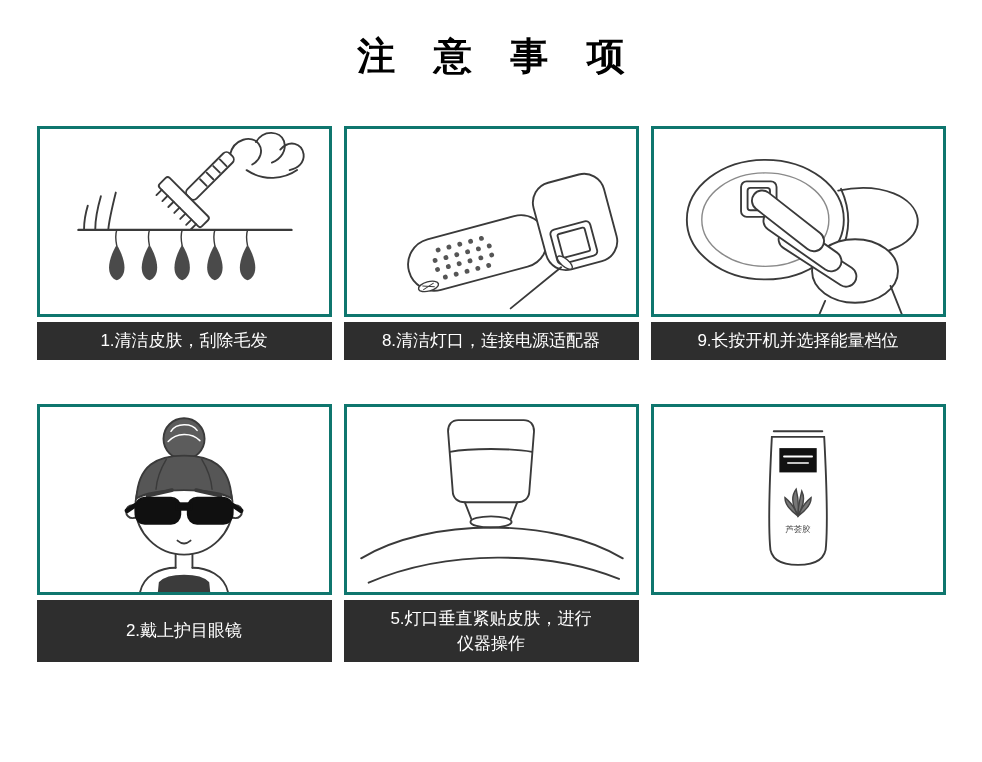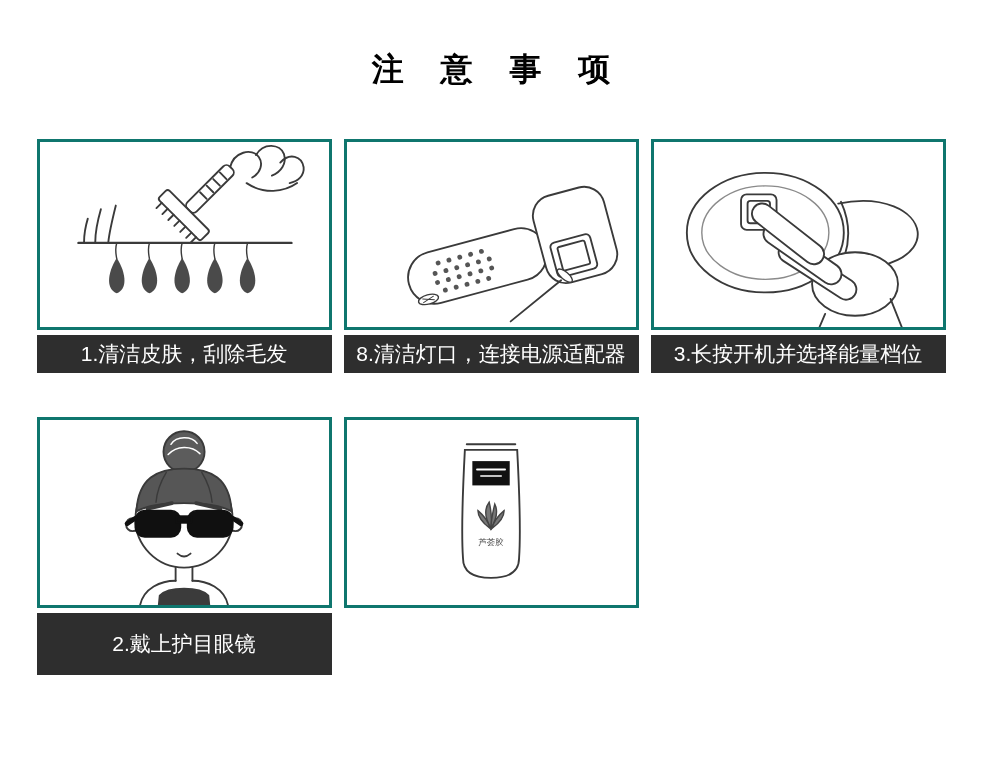--- a/index.html
+++ b/index.html
@@ -4,23 +4,23 @@
 <style>
   html, body { margin: 0; padding: 0; }
   body {
     width: 982px; height: 762px;
     background: #ffffff;
     font-family: "Liberation Sans", "DejaVu Sans", sans-serif;
     overflow: hidden;
   }
   .sheet { width: 982px; height: 762px; position: relative; }
   .title {
-    margin: 13px; padding-top: 36px;
+    margin: 0; padding-top: 36px;
     text-align: center;
-    font-size: 32px; line-height: 40px;
+    font-size: 38px; line-height: 40px;
     font-weight: 700; color: #000;
     letter-spacing: 14px;
     text-indent: 14px; 
   }
   .grid {
     margin: 50px auto 0;
     width: 909px;
     display: grid;
     grid-template-columns: repeat(3, 295px);
     column-gap: 12px;
@@ -31,21 +31,21 @@
     height: 191px;
     border: 3px solid #0f766e;
     background: #fff;
     box-sizing: border-box;
   }
   .illus { width: 100%; height: 100%; display: block; }
   .caption {
     margin-top: 5px;
     background: #2e2e2e;
     color: #ffffff;
-    font-size: 21px;
+    font-size: 17px;
     line-height: 1.5;
     display: flex; align-items: center; justify-content: center;
     text-align: center;
     white-space: pre-line;
     padding: 0 8px;
   }
   .caption.one { height: 38px; }
   .caption.two { height: 62px; }
 </style>
 </head>
@@ -181,21 +181,21 @@
               <ellipse cx="208" cy="152" rx="46" ry="34" fill="#fff"></ellipse>
               <rect x="0" y="-11" width="95" height="22" rx="11" fill="#fff" transform="translate(128,112) rotate(33)"></rect>
               <rect x="0" y="-11" width="97" height="22" rx="11" fill="#fff" transform="translate(112,92) rotate(35)"></rect>
               <rect x="0" y="-11" width="92" height="22" rx="11" fill="#fff" transform="translate(100,70) rotate(38)"></rect>
               <path d="M176,184 L170,198"></path>
               <path d="M246,168 L258,198"></path>
             </g>
           </g>
         </svg>
       </div>
-      <div class="caption one">3.长按开机并选择能量档位</div>
+      <div class="caption one">9.长按开机并选择能量档位</div>
     </div>
 
     <div class="card">
       <div class="imgbox">
         <svg class="illus" viewBox="0 0 295 198">
           <g fill="none" stroke="#3a3a3a" stroke-width="2" stroke-linecap="round">
 
             <path d="M138,150 L138,172"></path>
             <path d="M156,150 L156,172"></path>
             <path d="M100,198 C104,180 122,172 138,172"></path>
@@ -229,20 +229,41 @@
               <path d="M199,105 L208,111" stroke-width="5" fill="none"></path>
             </g>
 
             <path d="M140,143 Q147,149 154,143"></path>
           </g>
         </svg>
       </div>
       <div class="caption two">2.戴上护目眼镜</div>
     </div>
 
+    <div class="card">
+      <div class="imgbox">
+        <svg class="illus" viewBox="0 0 295 198">
+          <g fill="none" stroke="#3a3a3a" stroke-width="2" stroke-linecap="round">
+
+            <path d="M112,14 L182,14 C189,14 193,19 193,26 L188,90 C188,98 182,102 175,102 L119,102 C112,102 106,98 106,90 L101,26 C101,19 105,14 112,14 Z" fill="#fff"></path>
+            <path d="M103,48 C125,44 169,44 191,48"></path>
+            <path d="M119,102 L126,120"></path>
+            <path d="M175,102 L168,120"></path>
+            <ellipse cx="147" cy="123" rx="22" ry="6" fill="#fff"></ellipse>
+
+            <g>
+              <path d="M8,162 C80,118 215,118 288,162"></path>
+              <path d="M16,188 C100,152 210,154 284,184"></path>
+            </g>
+          </g>
+        </svg>
+      </div>
+      <div class="caption two">5.灯口垂直紧贴皮肤，进行
+仪器操作</div>
+    </div>
 
     <div class="card">
       <div class="imgbox">
         <svg class="illus" viewBox="0 0 295 198">
           <g fill="none" stroke="#3a3a3a" stroke-width="2" stroke-linecap="round">
 
             <line x1="121" y1="26" x2="173" y2="26"></line>
             <line x1="119" y1="32" x2="175" y2="32"></line>
 
             <path d="M119,32 C117,70 115,120 117,148 C117,162 128,169 147,169 C166,169 177,162 177,148 C179,120 177,70 175,32 Z" fill="#fff"></path>

